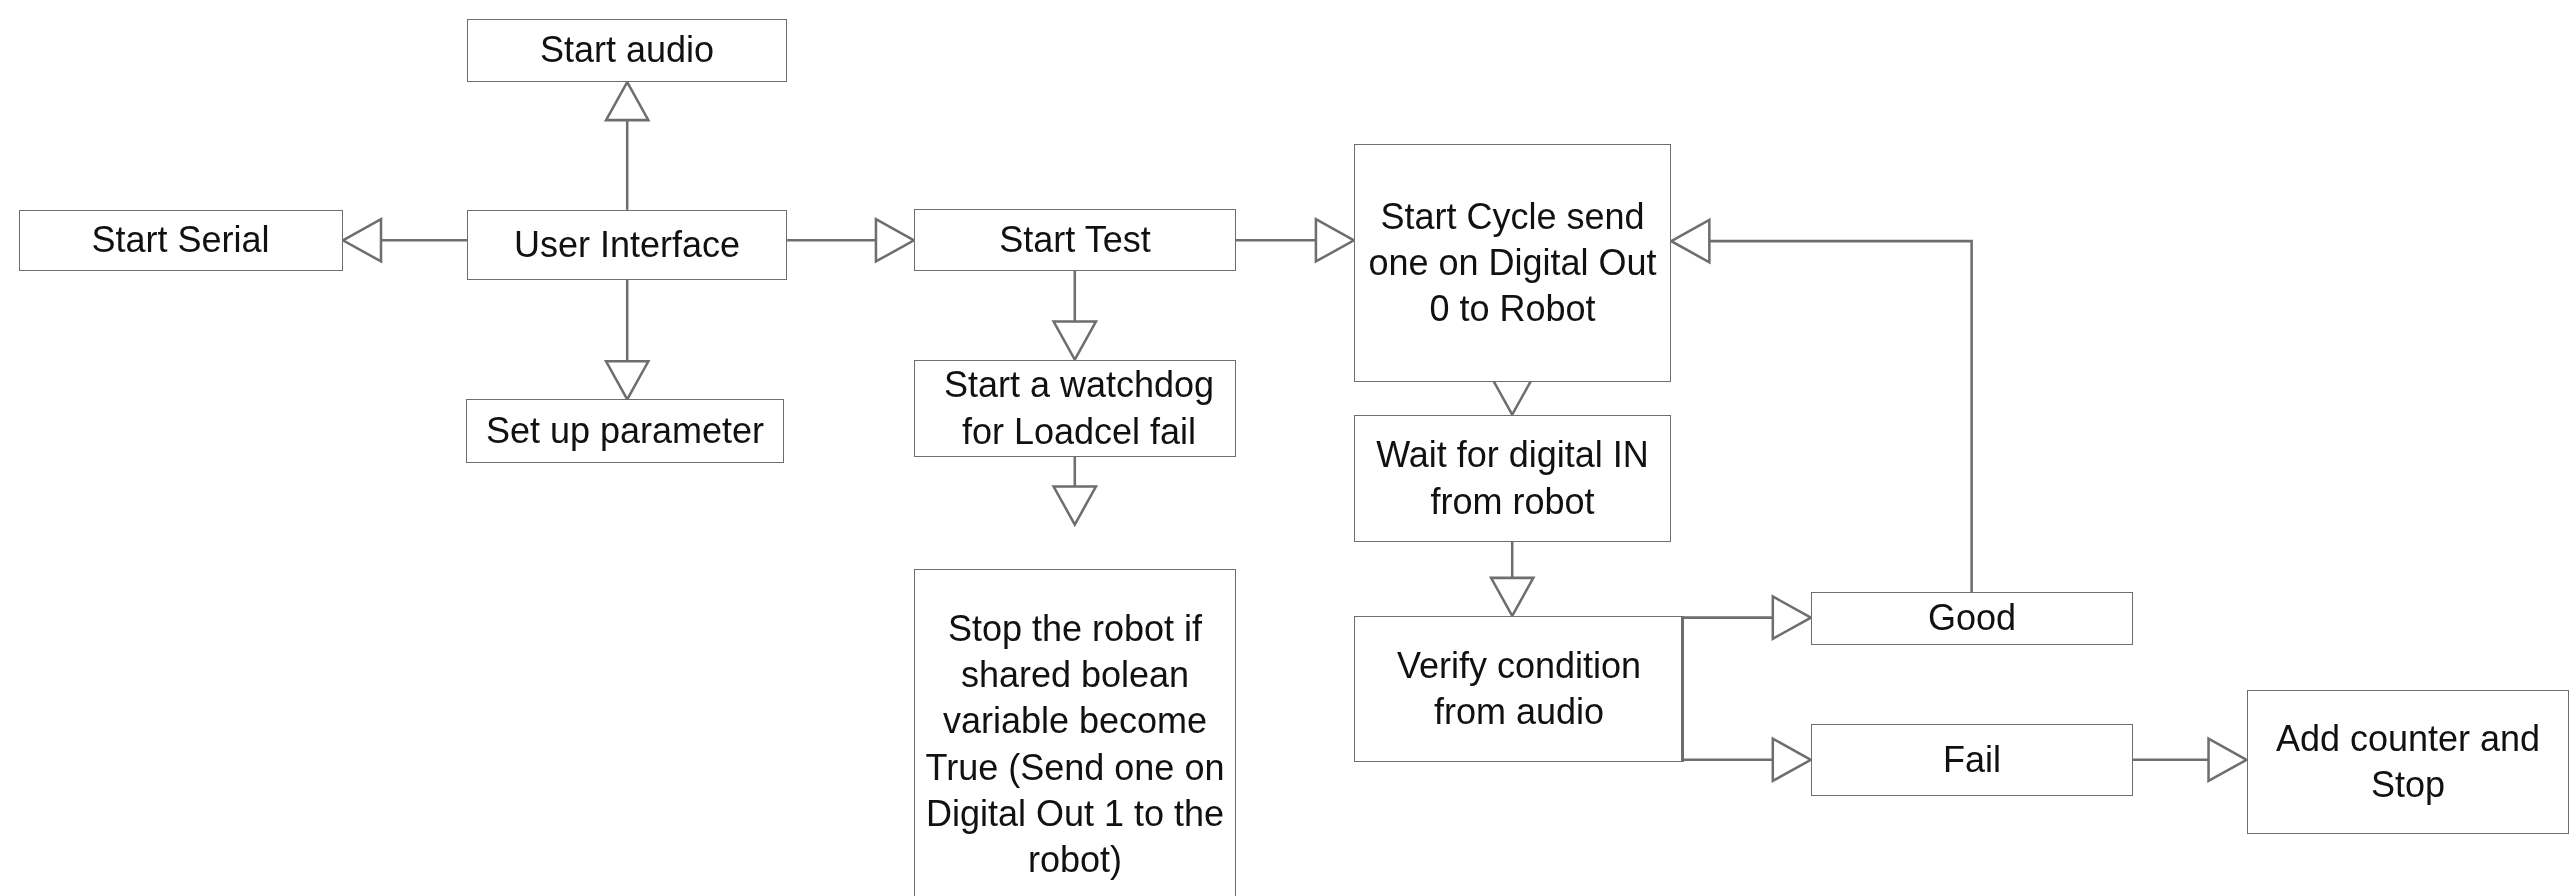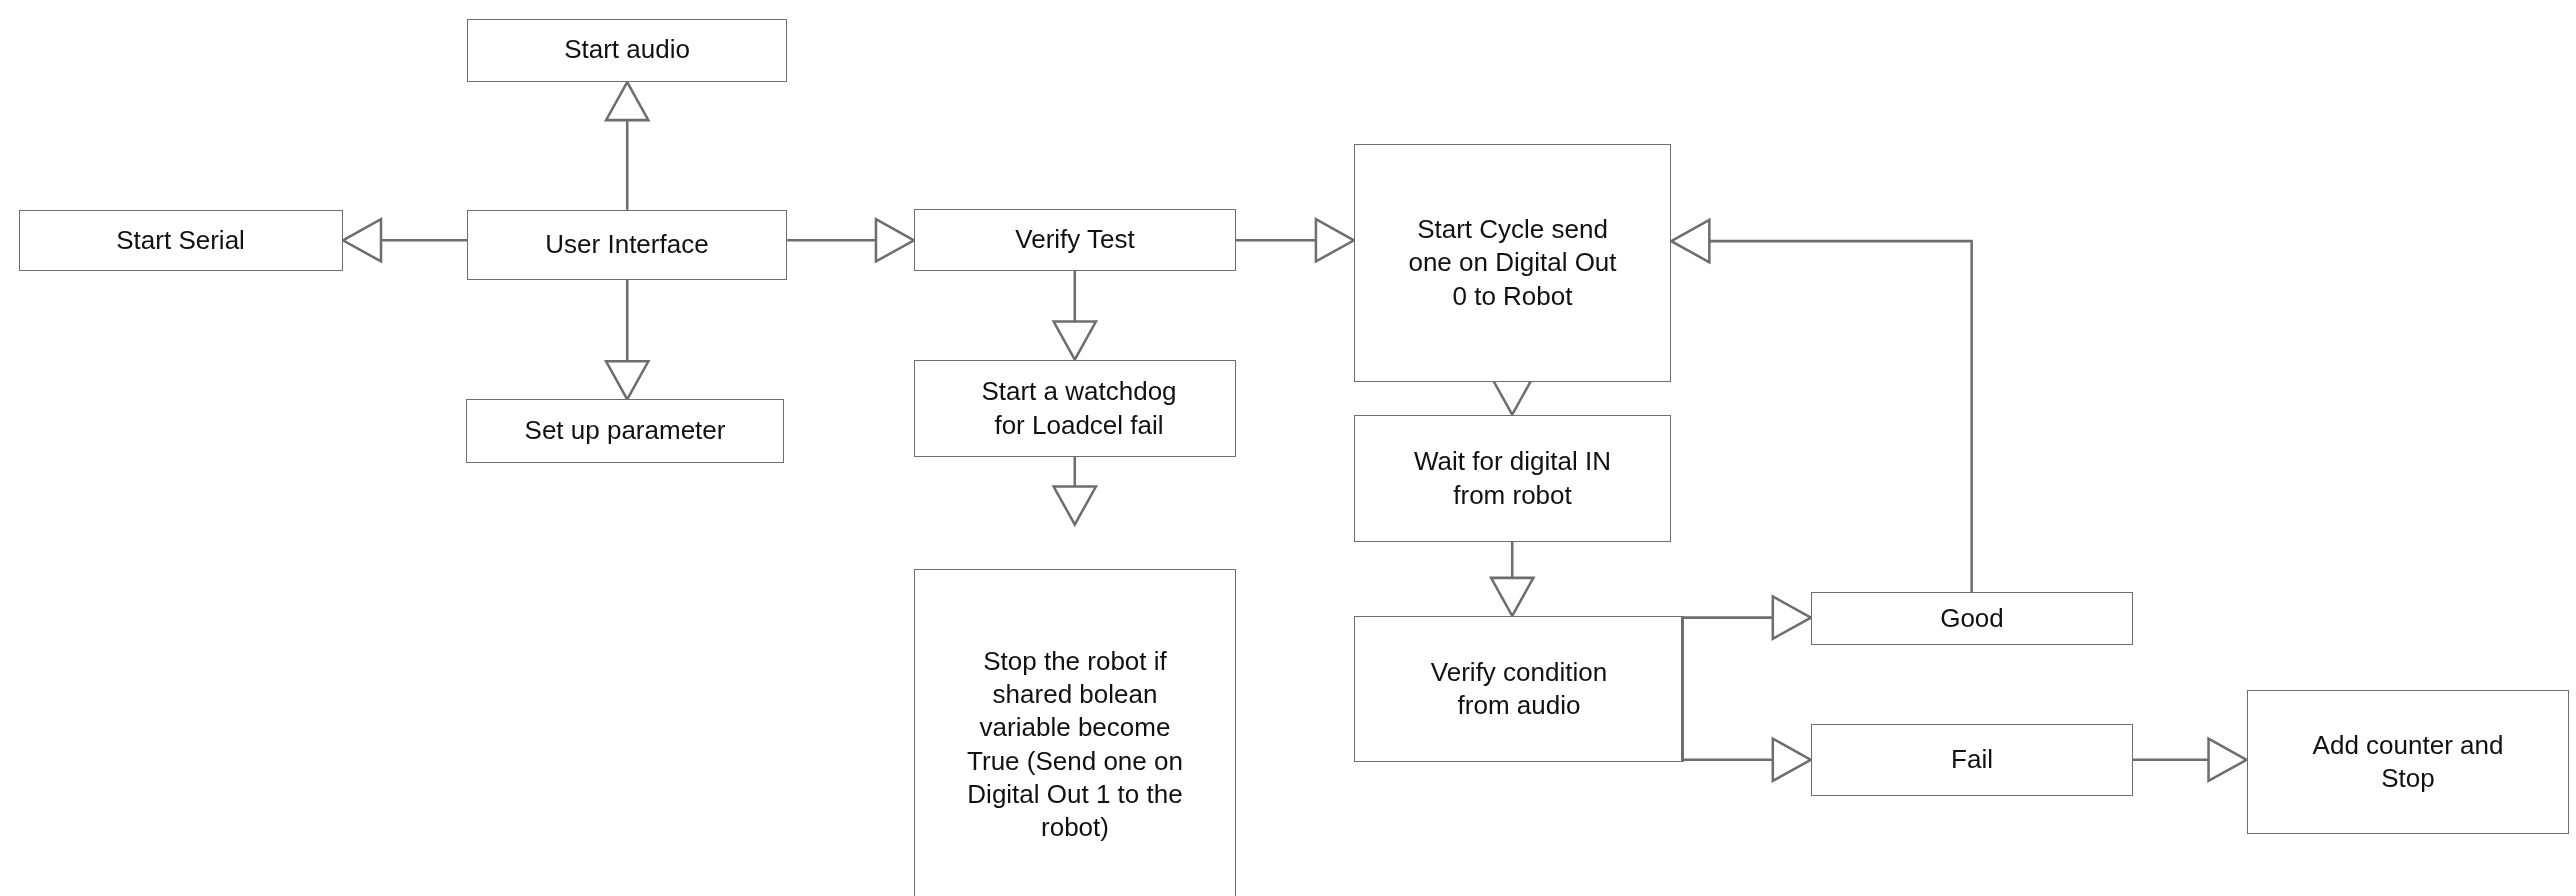--- a/index.html
+++ b/index.html
@@ -27,21 +27,21 @@
   .node {
     position: absolute;
     box-sizing: border-box;
     background: #ffffff;
     border: 1.7px solid #6e6e6e;
     display: flex;
     align-items: center;
     justify-content: center;
     text-align: center;
     color: #111111;
-    font-size: 26px;
+    font-size: 36px;
     line-height: 1.28;
     z-index: 2;
   }
   .node .label {
     display: block;
     width: 100%;
     padding: 0 8.5px;
     box-sizing: border-box;
     white-space: pre-line;
   }
@@ -128,21 +128,21 @@
 
   <div class="node" style="left:467px; top:210px; width:320px; height:70px;">
     <span class="label">User Interface</span>
   </div>
 
   <div class="node" style="left:466px; top:399px; width:318px; height:64px;">
     <span class="label">Set up parameter</span>
   </div>
 
   <div class="node" style="left:914px; top:209px; width:322px; height:62px;">
-    <span class="label">Verify Test</span>
+    <span class="label">Start Test</span>
   </div>
 
   <div class="node" style="left:914px; top:360px; width:322px; height:97px;padding-left:8px;">
     <span class="label">Start a watchdog
 for Loadcel fail</span>
   </div>
 
   <div class="node" style="left:914px; top:525px; width:322px; height:351px;margin-top:44px;">
     <span class="label">Stop the robot if
 shared bolean

